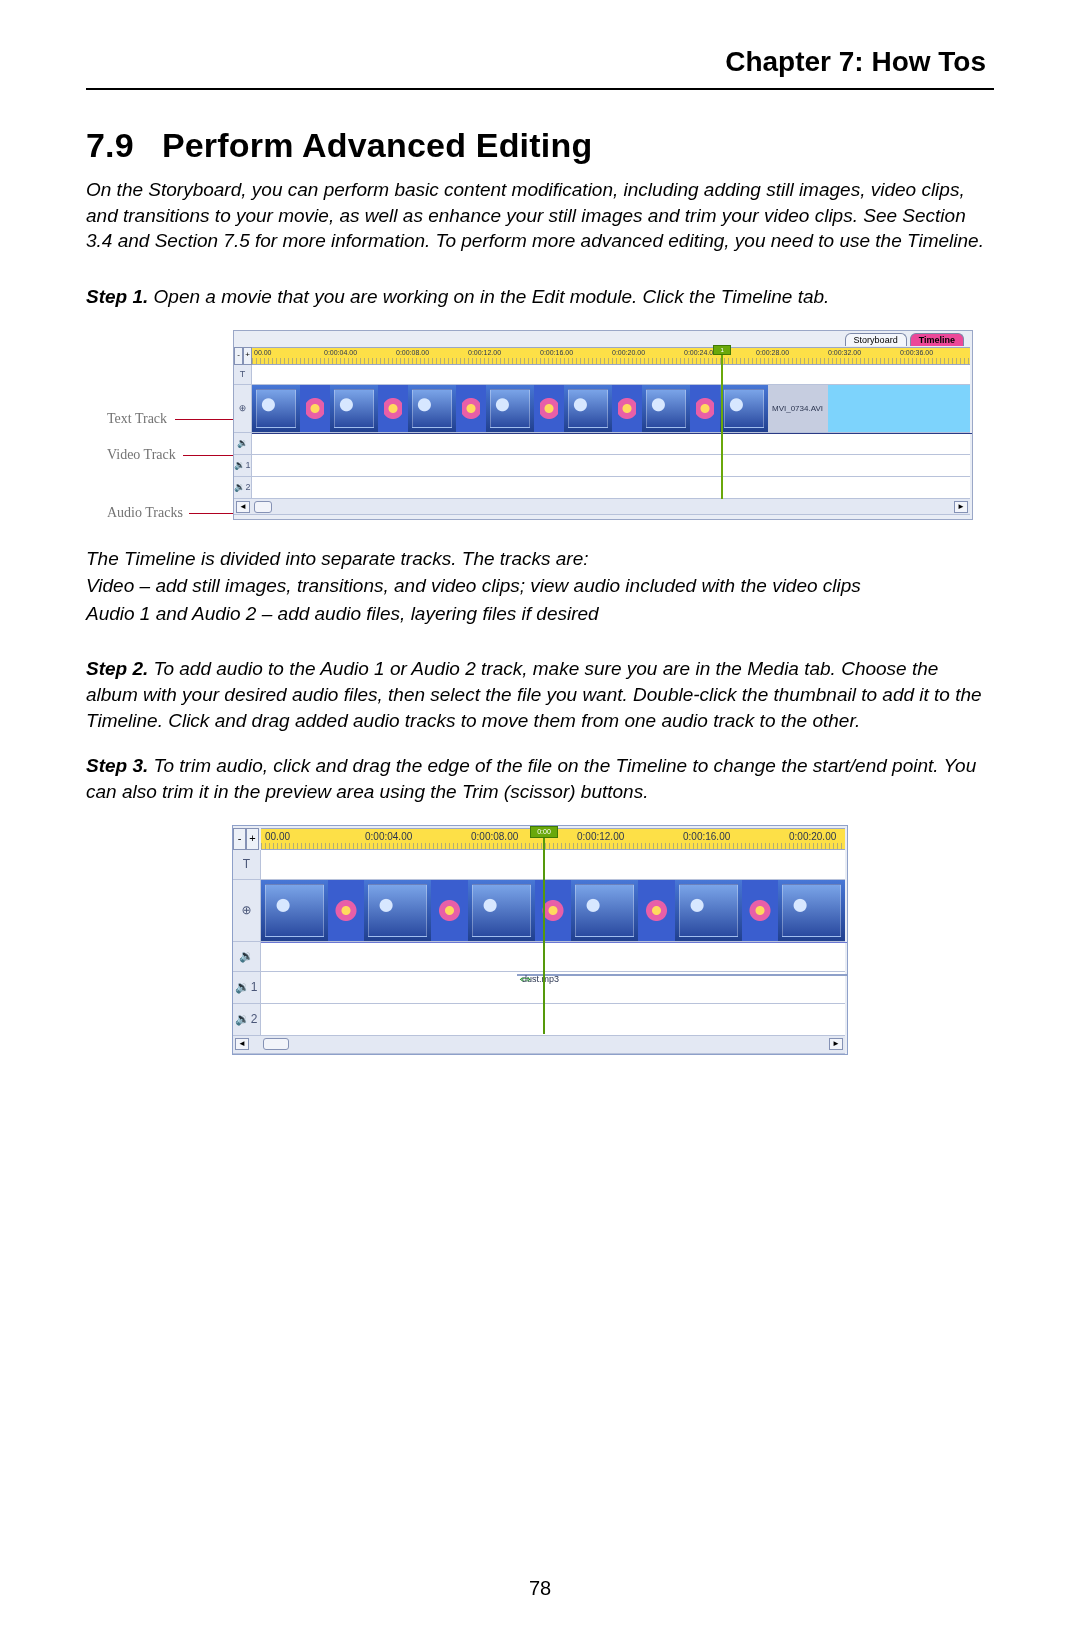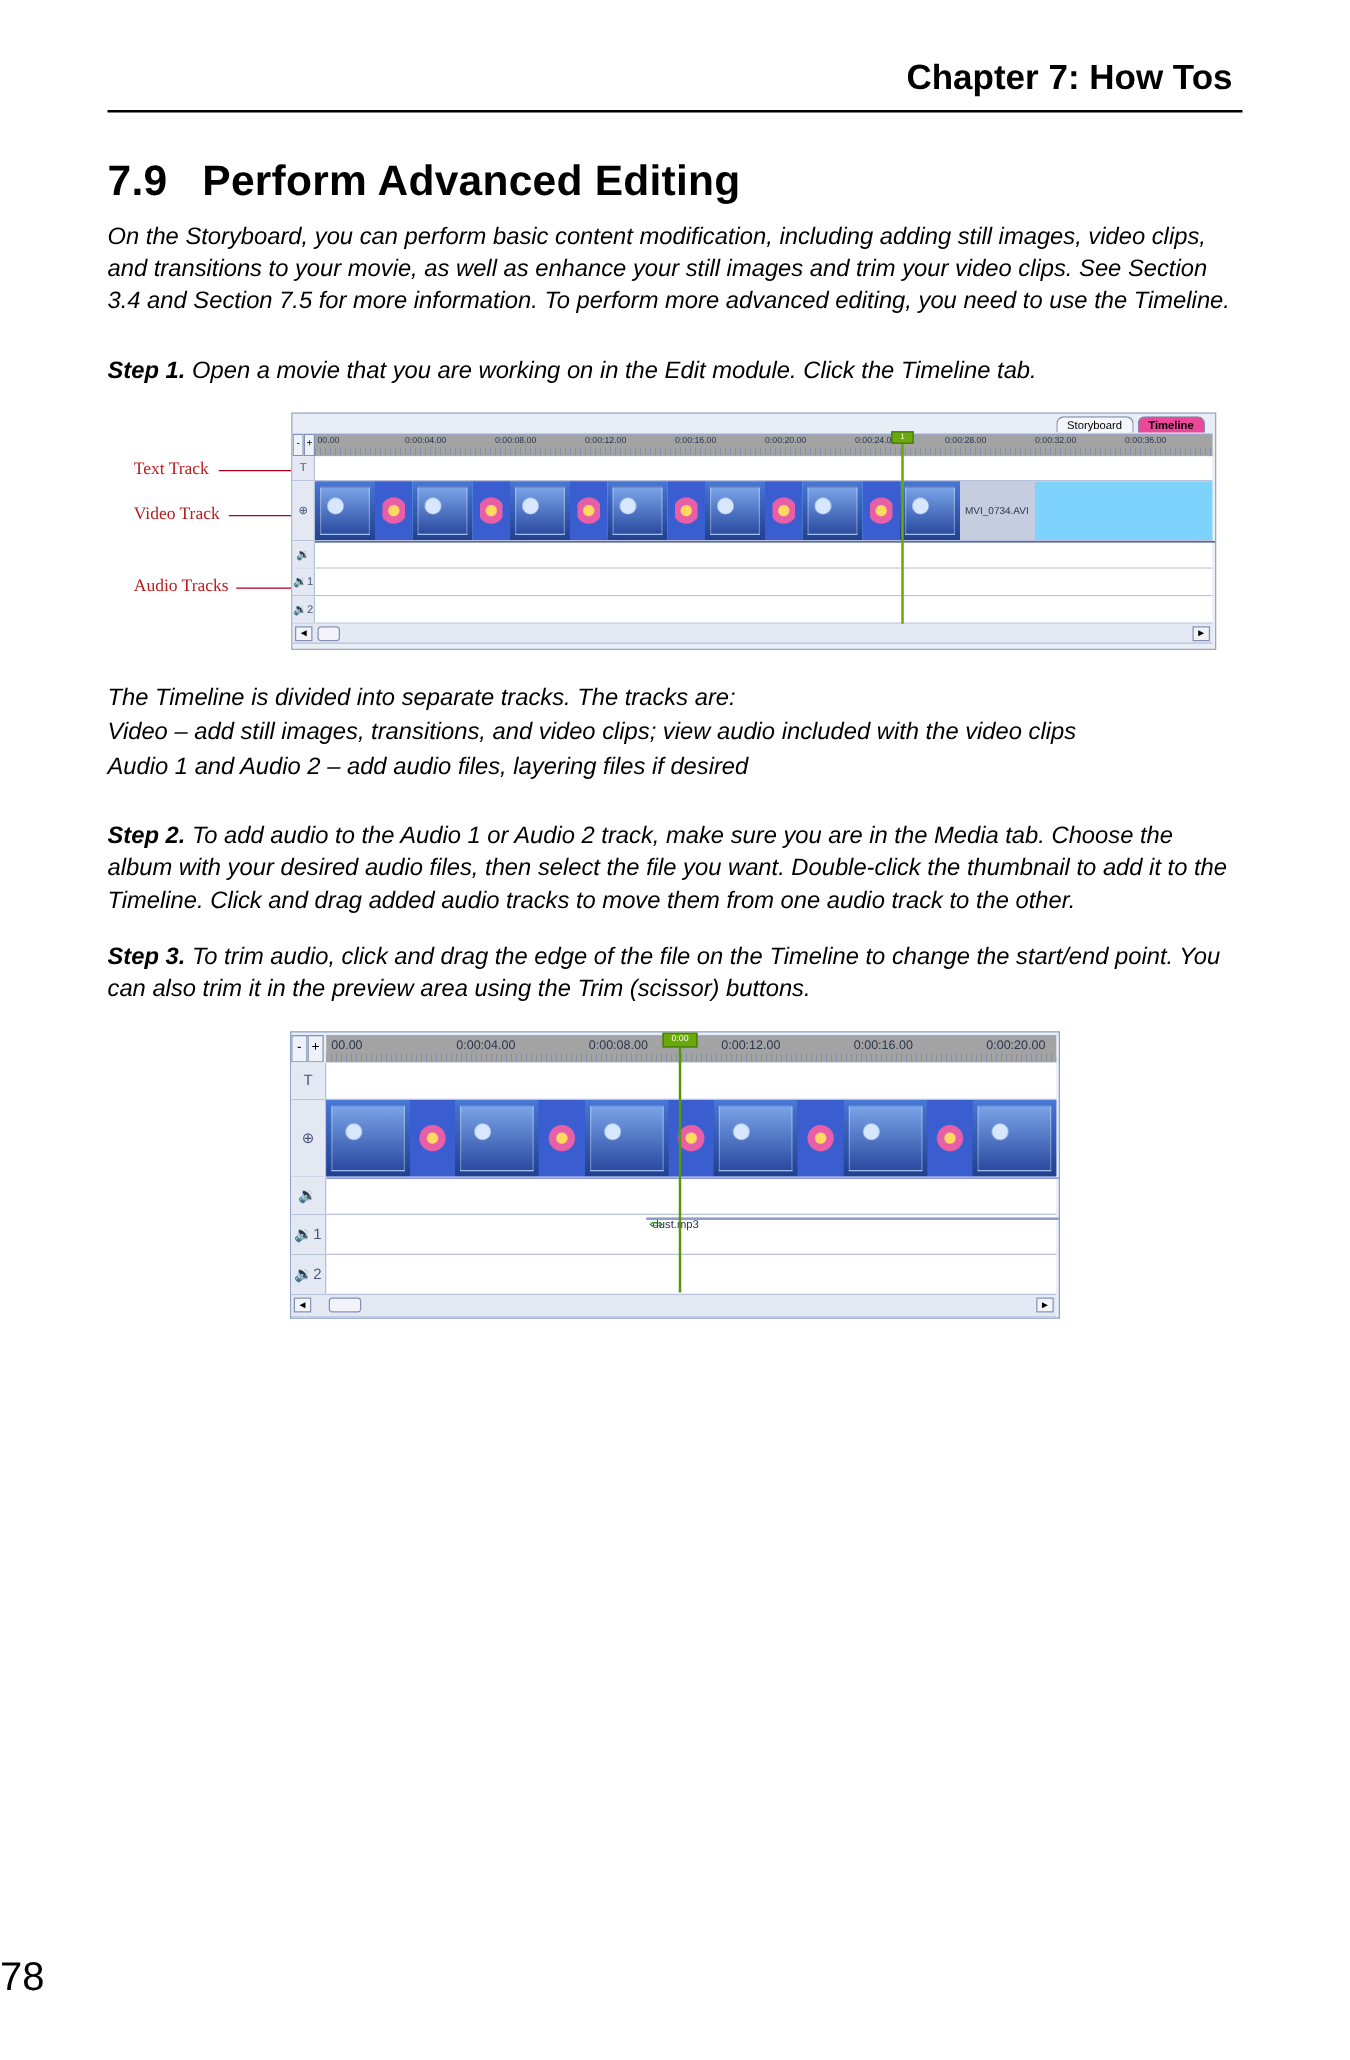--- a/index.html
+++ b/index.html
@@ -5,35 +5,35 @@
   * { box-sizing: border-box; margin: 0; padding: 0; }
   html, body { width: 1080px; height: 1648px; background: #fff; font-family: Verdana, Geneva, sans-serif; color: #000; }
   .page { width: 1080px; height: 1648px; padding: 46px 86px 0 86px; position: relative; }
   .chapter-header { font-size: 28px; font-weight: bold; text-align: right; padding: 0 8px 10px 0; border-bottom: 2px solid #000; margin-bottom: 36px; }
   .section-heading { font-size: 34px; font-weight: bold; letter-spacing: .2px; margin-bottom: 12px; }
   .section-heading .num { display: inline-block; margin-right: 28px; }
   .body-text { font-size: 19px; line-height: 1.35; margin-bottom: 30px; font-style: italic; }
   .step { margin-bottom: 20px; }
   .step-label { font-weight: bold; }
   .figure-wrap { display: flex; justify-content: center; margin: 6px 0 26px 0; }
-  .page-num { position: absolute; bottom: 48px; left: 0; width: 100%; font-size: 32px; }
+  .page-num { position: absolute; bottom: 48px; left: 0; width: 100%; text-align: center; font-size: 20px; }
 
   
   .fig1 { width: 866px; position: relative; }
   .fig1 .callouts { position: absolute; left: 0; top: 0; width: 126px; height: 190px; }
-  .callout { position: absolute; left: 0; font-family: "Times New Roman", serif; font-size: 14px; color: #b91c1c; white-space: nowrap; }
+  .callout { position: absolute; left: 0; font-family: "Times New Roman", serif; font-size: 14px; color: #737373; white-space: nowrap; margin-top: 43px; }
   .callout .lead { position: absolute; height: 1px; background: #b00020; }
   .fig1-panel { position: absolute; left: 126px; top: 0; width: 740px; height: 190px; border: 1px solid #9aa7c7; background: #e9edf5; overflow: hidden; }
   .fig1-spacer { width: 866px; height: 190px; } 
 
   .toolbar { position: absolute; right: 8px; top: 2px; display: flex; gap: 0; }
   .tab { font-size: 9px; padding: 1px 8px; border: 1px solid #7c88a8; border-bottom: none; border-radius: 6px 6px 0 0; background: #f4f6fb; margin-left: 3px; cursor: pointer; }
   .tab.active { background: #ec4899; font-weight: bold; }
 
-  .ruler-row { position: absolute; left: 18px; right: 2px; top: 16px; height: 18px; border-top: 1px solid #9aa7c7; border-bottom: 1px solid #9aa7c7; background: #a3a3a3; }
+  .ruler-row { position: absolute; left: 18px; right: 2px; top: 16px; height: 18px; border-top: 1px solid #9aa7c7; border-bottom: 1px solid #9aa7c7; background: #fde047; }
   .zoom-btns { position: absolute; left: 0; top: 16px; width: 18px; height: 18px; display: flex; }
   .mini-btn { width: 9px; height: 18px; border: 1px solid #8592b5; background: #edf1f8; font-size: 8px; line-height: 14px; text-align: center; cursor: pointer; }
   .tick { position: absolute; top: 1px; font-size: 7px; color: #2a3550; }
   .ruler-hash { position: absolute; left: 0; right: 0; bottom: 0; height: 6px;
     background: repeating-linear-gradient(to right, #6c7aa0 0 1px, transparent 1px 4px); opacity: .5; }
 
   .track { position: absolute; left: 0; right: 2px; border-bottom: 1px solid #b8c2da; background: #fff; }
   .track .icon-cell { position: absolute; left: 0; top: 0; bottom: 0; width: 18px; border-right: 1px solid #b8c2da; background: #e3e8f3; display: flex; align-items: center; justify-content: center; font-size: 9px; color: #4a5678; }
   .track .lane { position: absolute; left: 18px; right: 0; top: 0; bottom: 0; }
 

